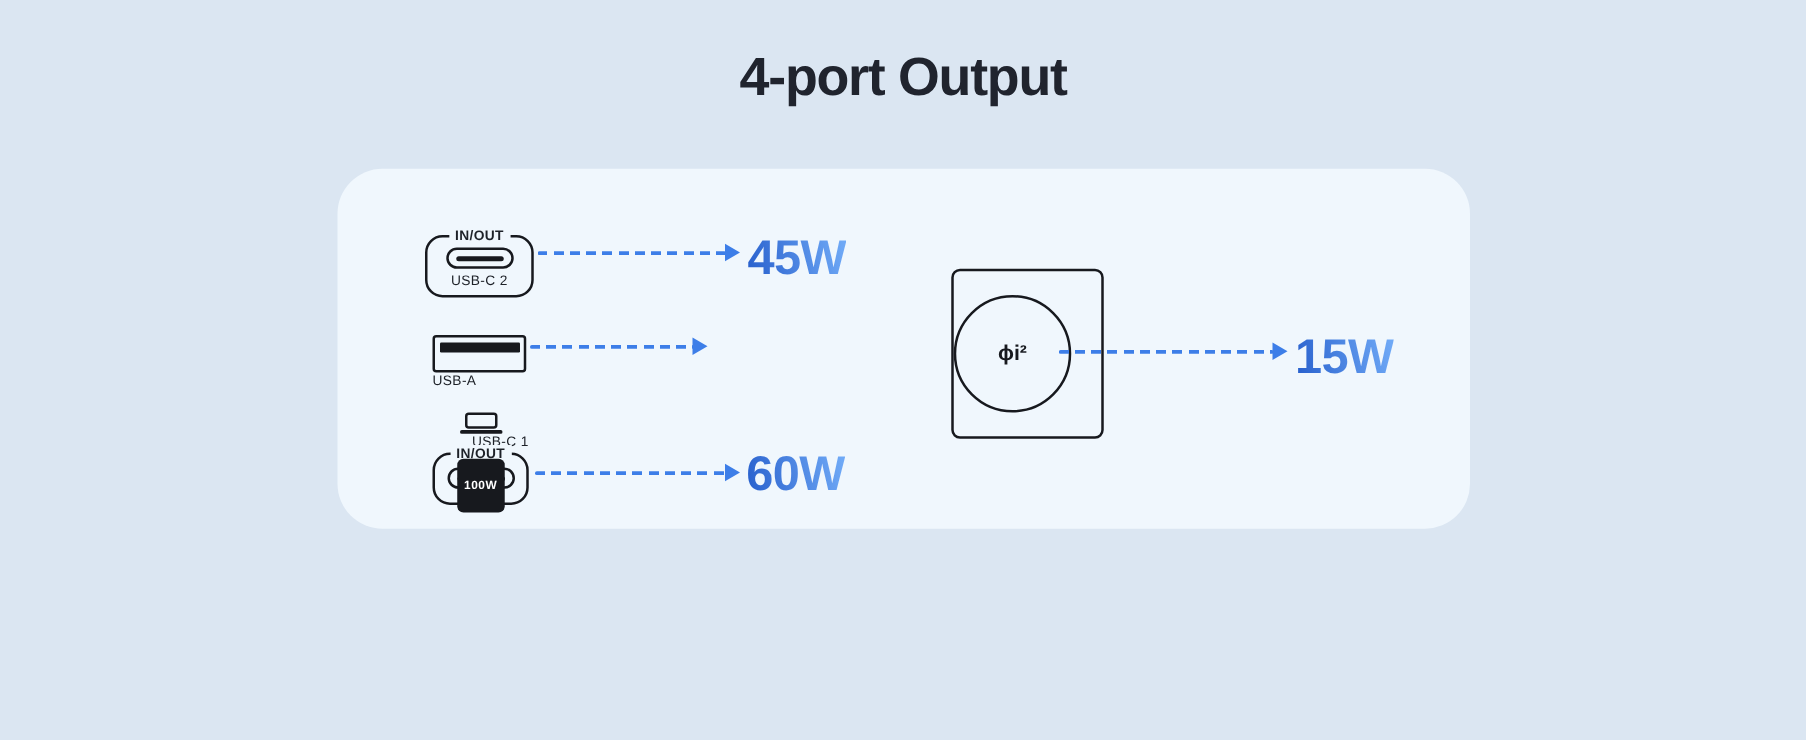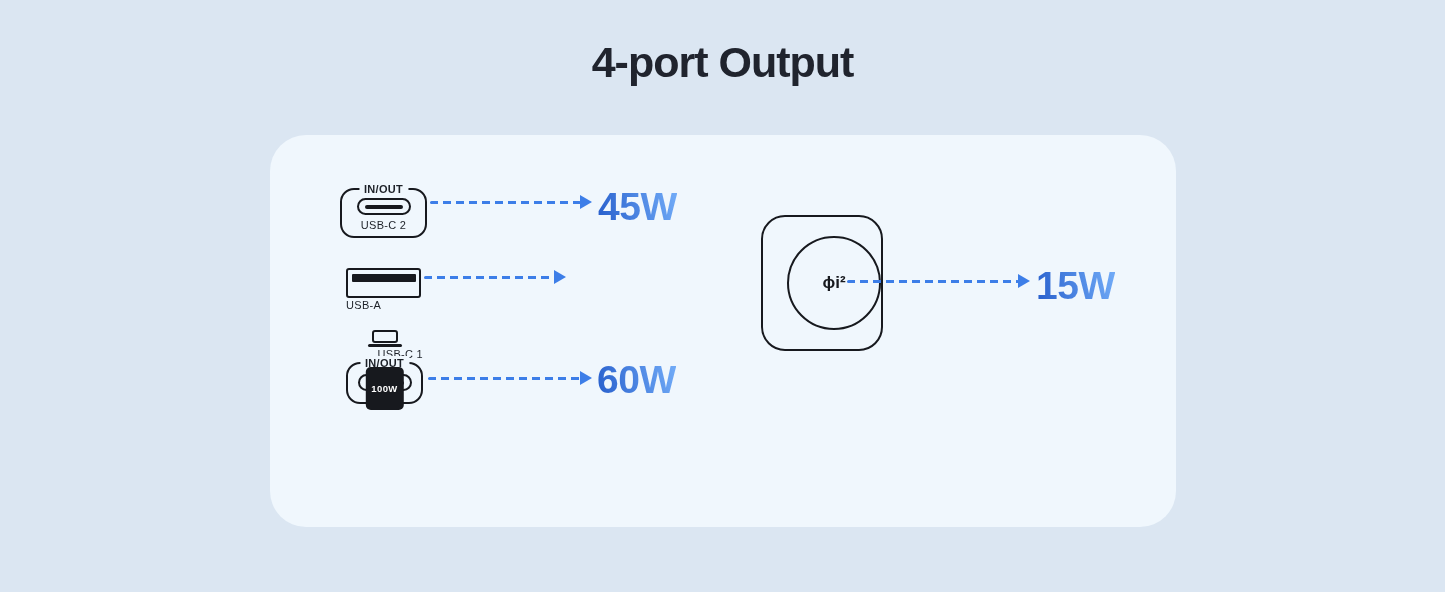--- a/index.html
+++ b/index.html
@@ -11,21 +11,21 @@
     overflow:hidden;
   }
   .title{
     position:absolute;top:36px;left:0;width:100%;
     margin:0;text-align:center;
     font-size:43px;line-height:52px;font-weight:bold;
     letter-spacing:-1px;color:#20242e;
   }
   .panel{
     position:absolute;left:270px;top:135px;
-    width:906px;height:392px;
+    width:906px;height:288px;
     background:#f0f7fd;border-radius:36px;
   }
   
   .port-box{
     position:absolute;box-sizing:border-box;
     border:2px solid #17191e;border-radius:14px;
     display:flex;flex-direction:column;align-items:center;
   }
   .legend{
     position:absolute;top:-8px;left:50%;transform:translateX(-50%);
@@ -70,22 +70,22 @@
   .box-usbc1 .usbc-pill{margin-top:10px;}
   .badge{
     position:absolute;bottom:-8px;left:50%;transform:translateX(-50%);
     background:#17191e;color:#ffffff;
     font-size:9.5px;font-weight:bold;letter-spacing:.4px;line-height:13px;
     padding:15px 6px;border-radius:5px;white-space:nowrap;
   }
   
   .pad{
     position:absolute;left:491px;top:80px;width:122px;height:136px;
-    box-sizing:border-box;border:2px solid #17191e;border-radius:24px;
-    display:flex;align-items:center;justify-content:flex-end;
+    box-sizing:border-box;border:2px solid #17191e;border-radius:7px;
+    display:flex;align-items:center;justify-content:flex-start;
   }
   .pad-circle{
     box-sizing:border-box;width:94px;height:94px;
     border:2px solid #17191e;border-radius:50%;
     display:flex;align-items:center;justify-content:center;
   }
   .qi-logo{
     font-size:17px;font-weight:600;color:#17191e;letter-spacing:0;
   }
   

